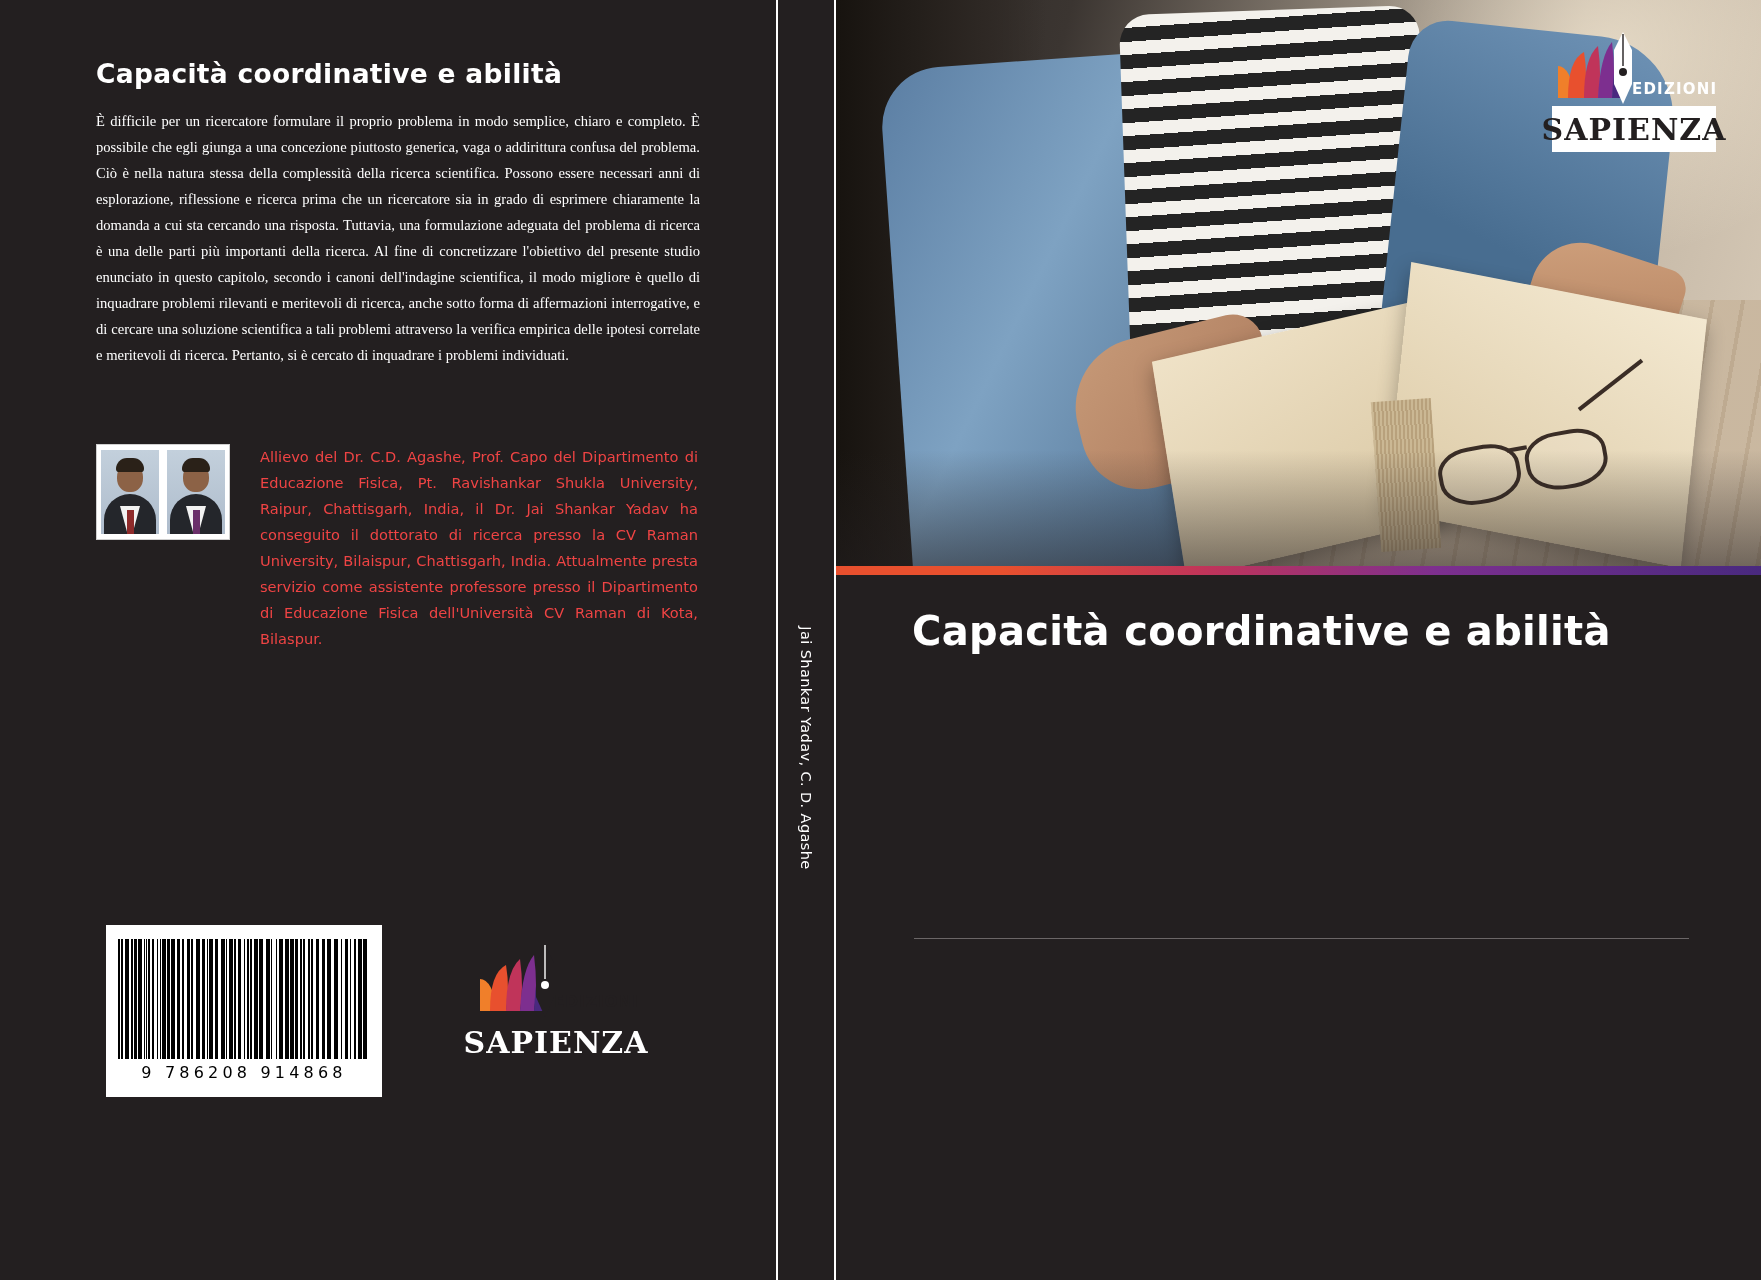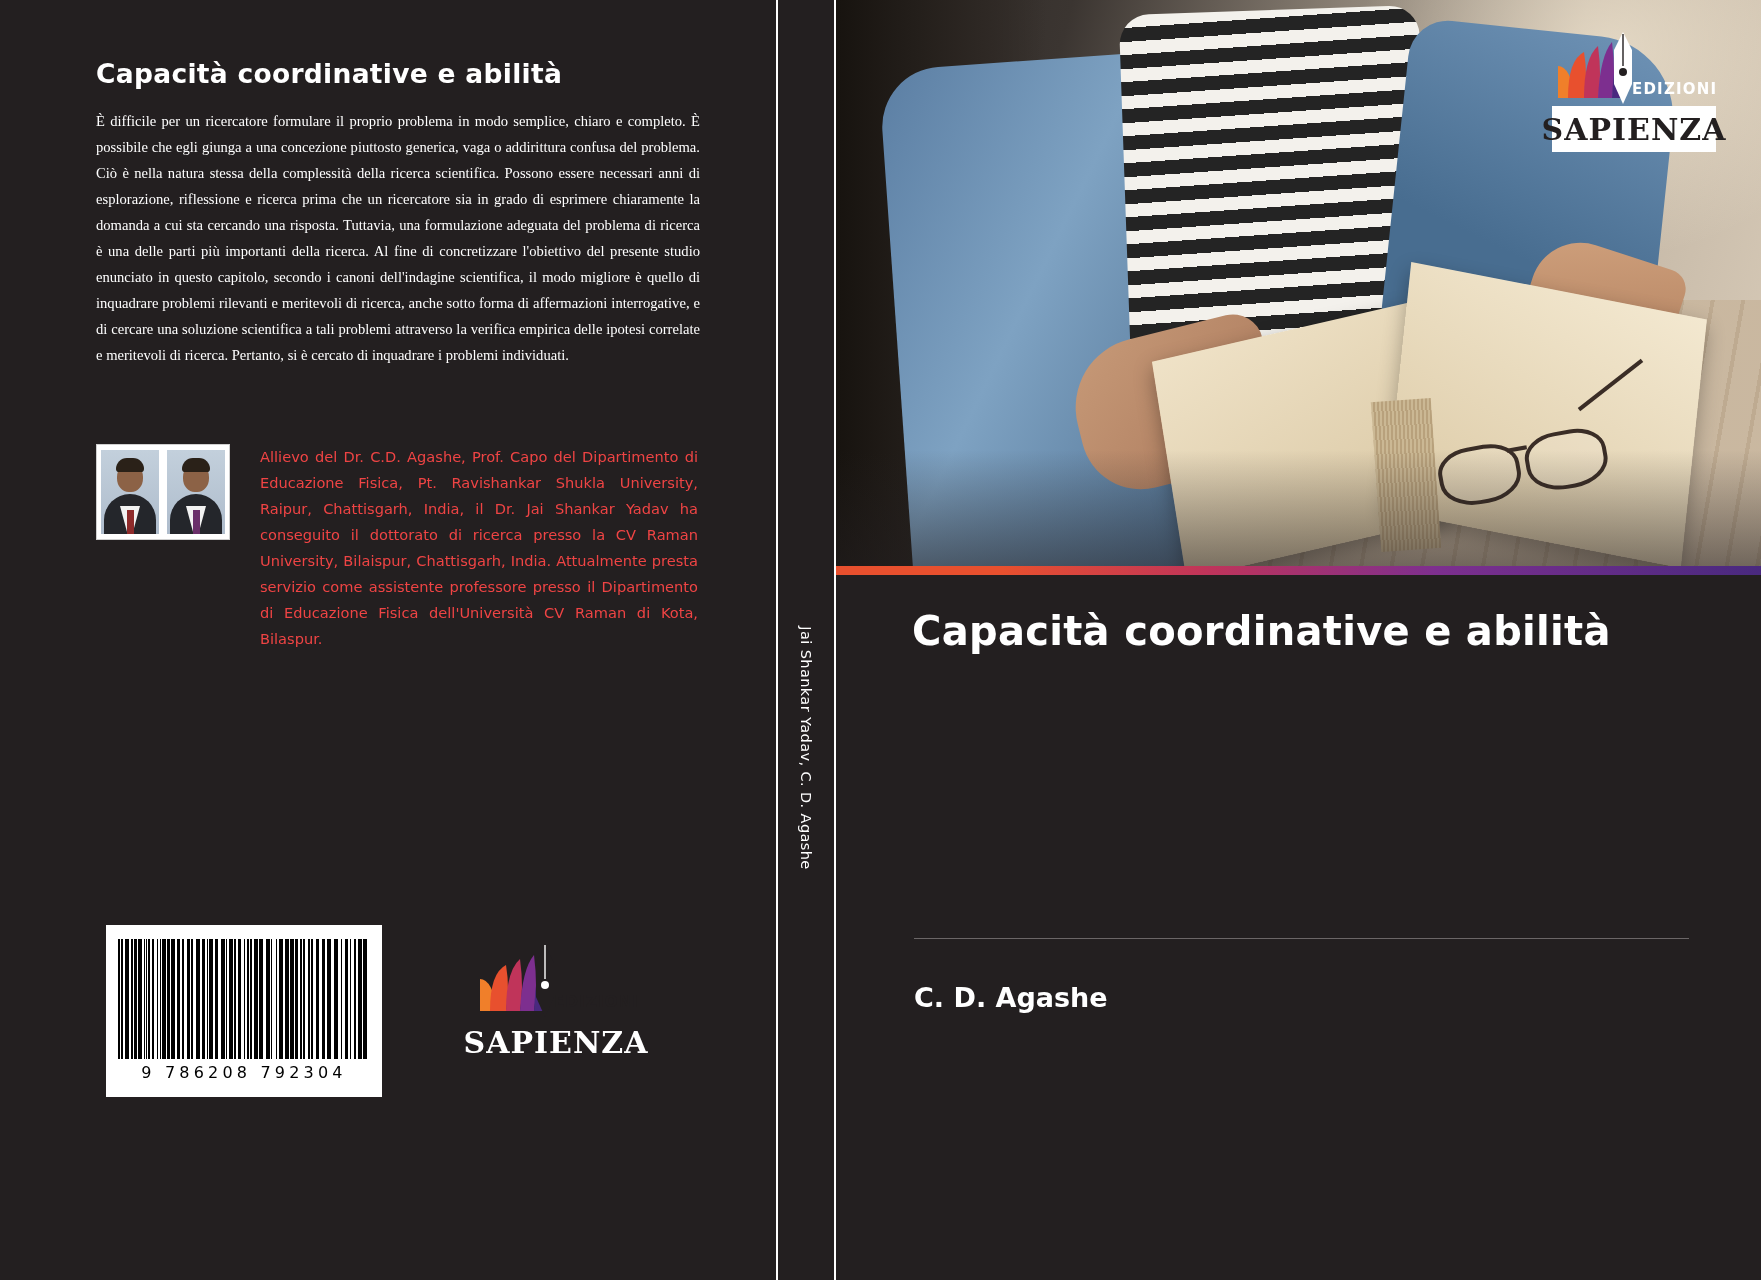--- a/index.html
+++ b/index.html
@@ -558,21 +558,21 @@
           <i style="width: 2px; background: rgb(255, 255, 255);"></i>
           <i style="width: 1px; background: rgb(0, 0, 0);"></i>
           <i style="width: 3px; background: rgb(255, 255, 255);"></i>
           <i style="width: 2px; background: rgb(0, 0, 0);"></i>
           <i style="width: 2px; background: rgb(255, 255, 255);"></i>
           <i style="width: 4px; background: rgb(0, 0, 0);"></i>
           <i style="width: 1px; background: rgb(255, 255, 255);"></i>
           <i style="width: 4px; background: rgb(0, 0, 0);"></i>
           <i style="width: 3px; background: rgb(255, 255, 255);"></i>
         </div>
-      <div class="barcode-digits">9 786208 792304</div>
+      <div class="barcode-digits">9 786208 914868</div>
     </div>
 
     <div class="logo dark back-logo">
       <svg class="fan" viewBox="0 0 74 66">
         <path d="M4 62 L4 30 Q16 30 22 62 Z" fill="#f07f2a"></path>
         <path d="M14 62 Q14 24 30 16 Q34 40 30 62 Z" fill="#e8502e"></path>
         <path d="M30 62 Q30 22 44 10 Q48 40 44 62 Z" fill="#c0345a"></path>
         <path d="M44 62 Q46 20 58 6 Q62 38 58 62 Z" fill="#7d2f8f"></path>
         <path d="M58 62 Q60 18 70 4 Q74 36 70 62 Z" fill="#49297f"></path>
       </svg>
@@ -633,17 +633,16 @@
       </svg>
       <div class="edizioni">EDIZIONI</div>
       <div class="sapienza-bar">
         <span>SAPIENZA</span>
       </div>
     </div>
 
     <div class="front-title">Capacità coordinative e abilità</div>
     <div class="front-rule"></div>
     <div class="front-authors">
-      <div>C. D. Agashe</div>
     </div>
   </div>
 
 </div>
 
 </body></html>

